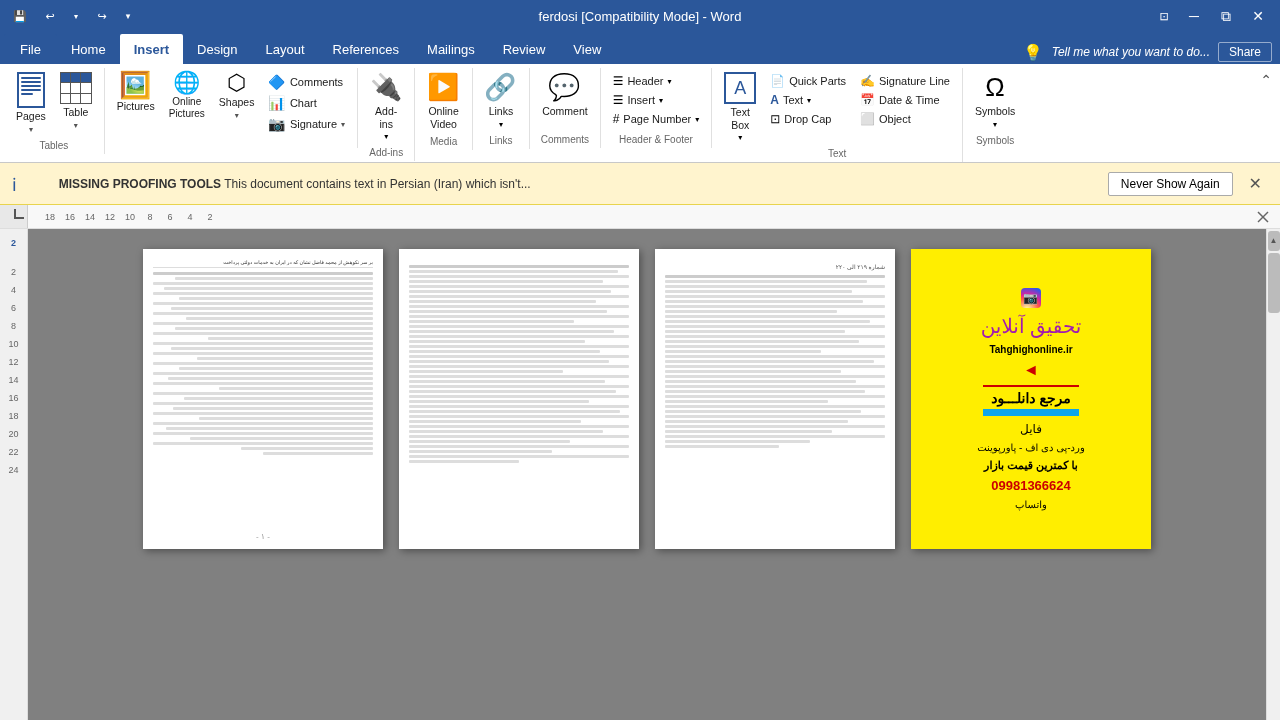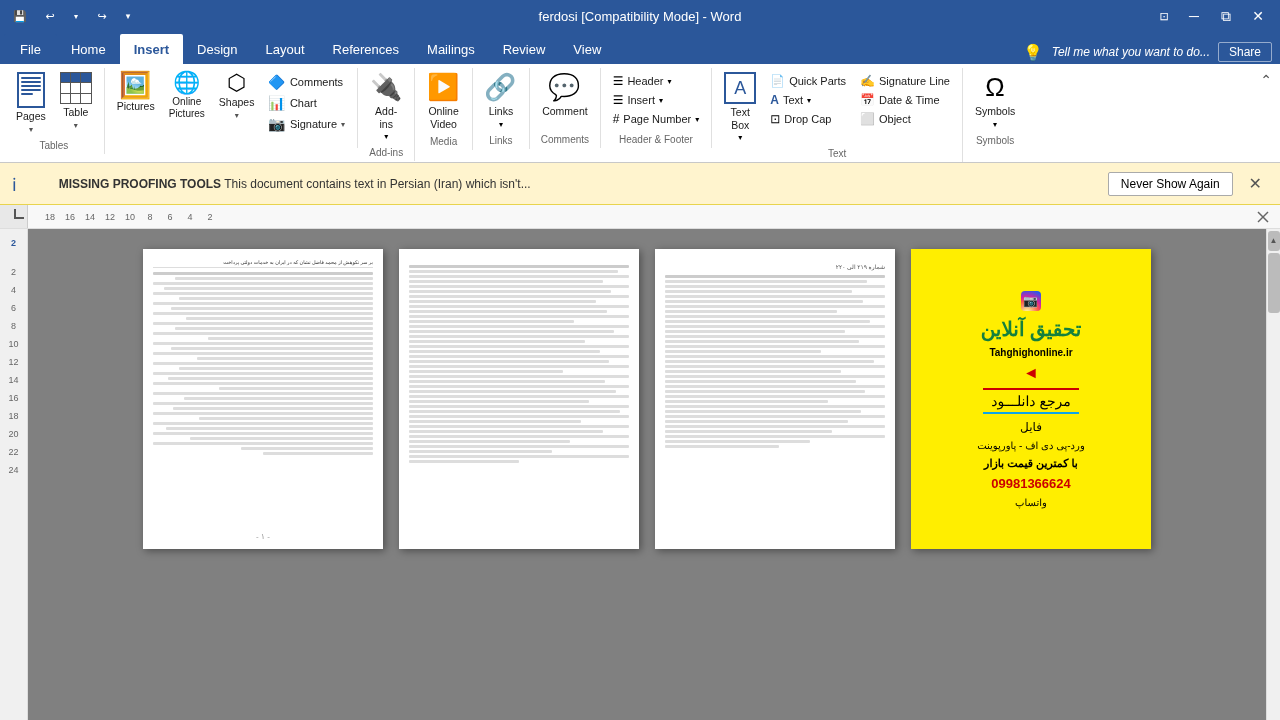--- a/index.html
+++ b/index.html
@@ -636,26 +636,26 @@
           <div style="height:3px; background:#ddd; border-radius:1px;"></div>
           <div style="height:3px; background:#ddd; border-radius:1px; width:66%;"></div>
           <div style="height:3px; background:#ddd; border-radius:1px; width:52%;"></div>
         </div>
       </div>
 
       <div class="ad-page">
         <div style="display:flex; align-items:center; gap:4px;">
           <div class="ad-ig">📷</div>
         </div>
-        <div style="font-size:20px; font-weight:700; color:#15803d; text-align:center; direction:rtl; line-height:1.2;">تحقیق آنلاین</div>
+        <div style="font-size:20px; font-weight:400; color:#a21caf; text-align:center; direction:rtl; line-height:1.2;">تحقیق آنلاین</div>
         <div style="font-size:10px; font-weight:bold; color:#000; text-align:center; direction:ltr;">Tahghighonline.ir</div>
         <div style="display:flex; align-items:center; gap:4px;">
           <span style="font-size:16px; color:#cc0000;">◄</span>
         </div>
-        <div style="font-size:14px; font-weight:normal; color:#000; text-align:center; direction:rtl; border-top:2px solid #cc0000; border-bottom:2px solid #0ea5e9; padding:3px 8px;">مرجع دانلـــود</div>
+        <div style="font-size:14px; font-weight:bold; color:#000; text-align:center; direction:rtl; border-top:2px solid #cc0000; border-bottom:7px solid #0ea5e9; padding:3px 8px;">مرجع دانلـــود</div>
         <div style="font-size:12px; color:#000; text-align:center; direction:rtl;">فایل</div>
         <div style="font-size:10px; color:#000; text-align:center; direction:rtl;">ورد-پی دی اف - پاورپوینت</div>
         <div style="font-size:11px; font-weight:bold; color:#000; text-align:center; direction:rtl;">با کمترین قیمت بازار</div>
         <div style="font-size:13px; font-weight:bold; color:#cc0000; text-align:center; direction:ltr;">09981366624</div>
         <div style="font-size:10px; color:#000; text-align:center; direction:rtl;">واتساپ</div>
       </div>
     </div>
   </div>
 
   <div class="right-scroll">

